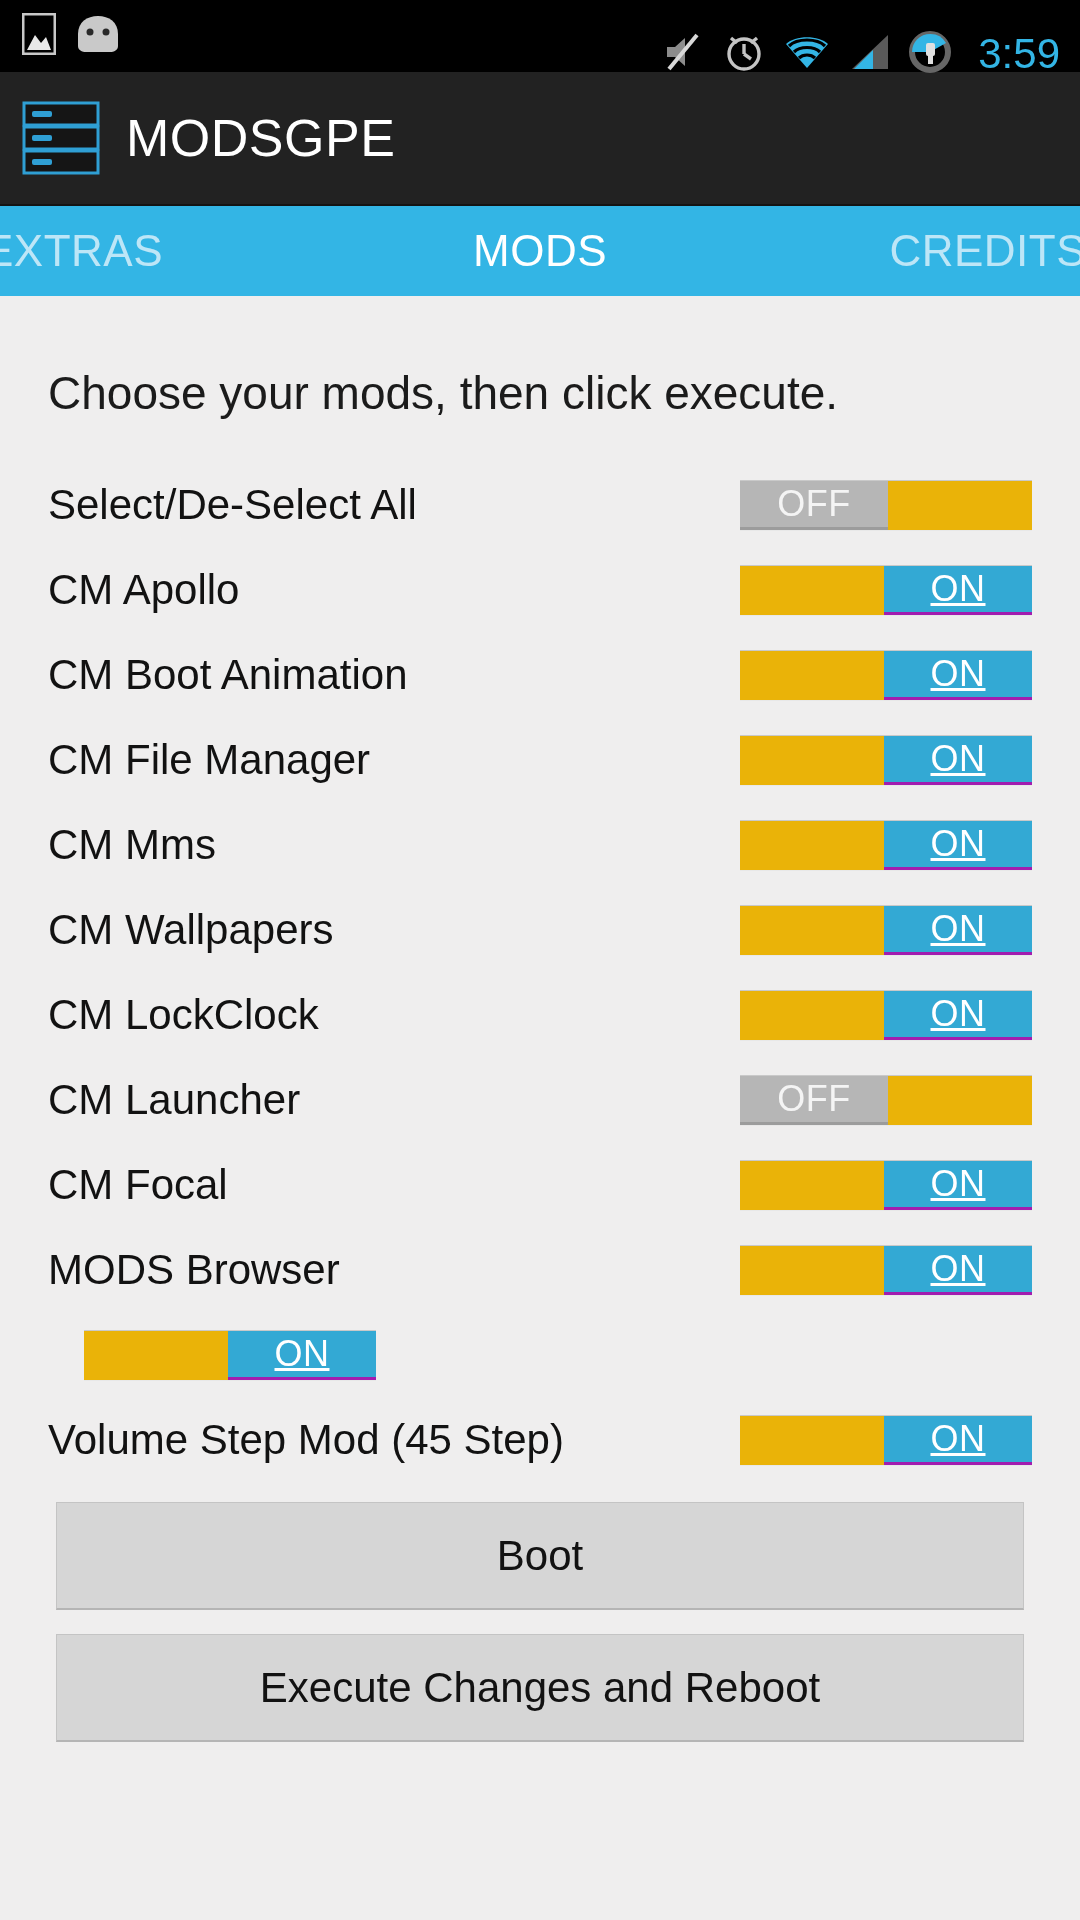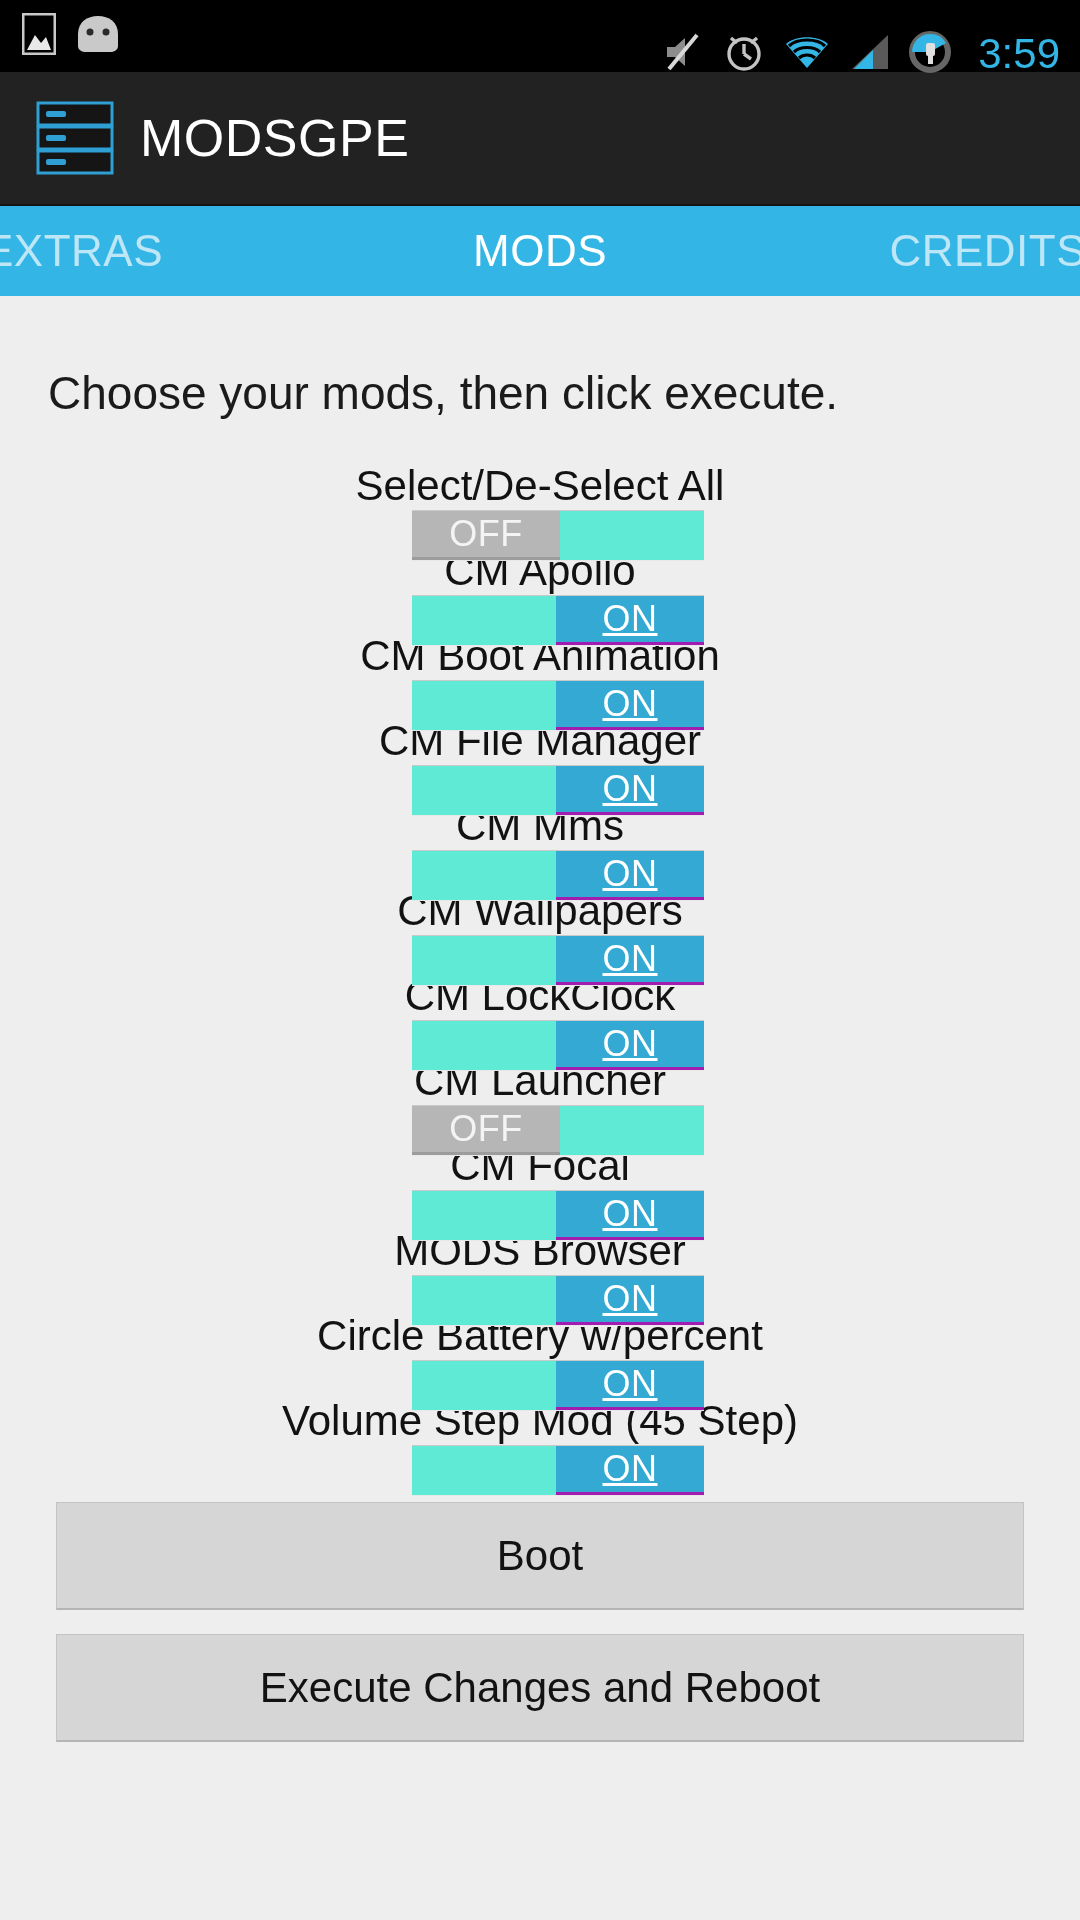--- a/index.html
+++ b/index.html
@@ -29,21 +29,21 @@
     letter-spacing:0px;
     margin-left:8px;
     line-height:1;
   }
 
   
   .appbar {
     height:134px; width:100%;
     background:#222222;
     display:flex; align-items:center;
-    padding-left:36px;
+    padding-left:22px;
     border-bottom:2px solid #141414;
   }
   .app-icon { width:78px; height:74px; position:relative; flex:none; }
   .app-title {
     color:#ffffff;
     font-size:52px;
     margin-left:26px;
     letter-spacing:0.5px;
   }
 
@@ -81,33 +81,32 @@
     padding:70px 0 0 48px;
   }
 
   .rows { margin-top:42px; }
   .row {
     height:85px;
     display:flex;
     align-items:center;
     padding-left:48px;
     padding-right:48px;
-    flex-direction:column;
   }
   .row-label {
     font-size:42px;
     color:#121212;
     flex:1;
     white-space:nowrap;
   }
 
   
   .switch {
     width:292px; height:50px;
-    background:#5eead4;
+    background:#eab308;
     position:relative;
     flex:none;
     border-top:1px solid #c9c9c9;
     box-shadow:0 1px 0 #e8e8e8;
     margin-left:36px;
   }
   .knob {
     position:absolute;
     top:0; bottom:0;
     width:148px;
@@ -301,21 +300,20 @@
     </div>
 
     <div class="row">
       <div class="row-label">MODS Browser</div>
       <div class="switch">
         <div class="knob on">ON</div>
       </div>
     </div>
 
     <div class="row">
-      <div class="row-label">Circle Battery w/percent</div>
       <div class="switch">
         <div class="knob on">ON</div>
       </div>
     </div>
 
     <div class="row">
       <div class="row-label">Volume Step Mod (45 Step)</div>
       <div class="switch">
         <div class="knob on">ON</div>
       </div>

